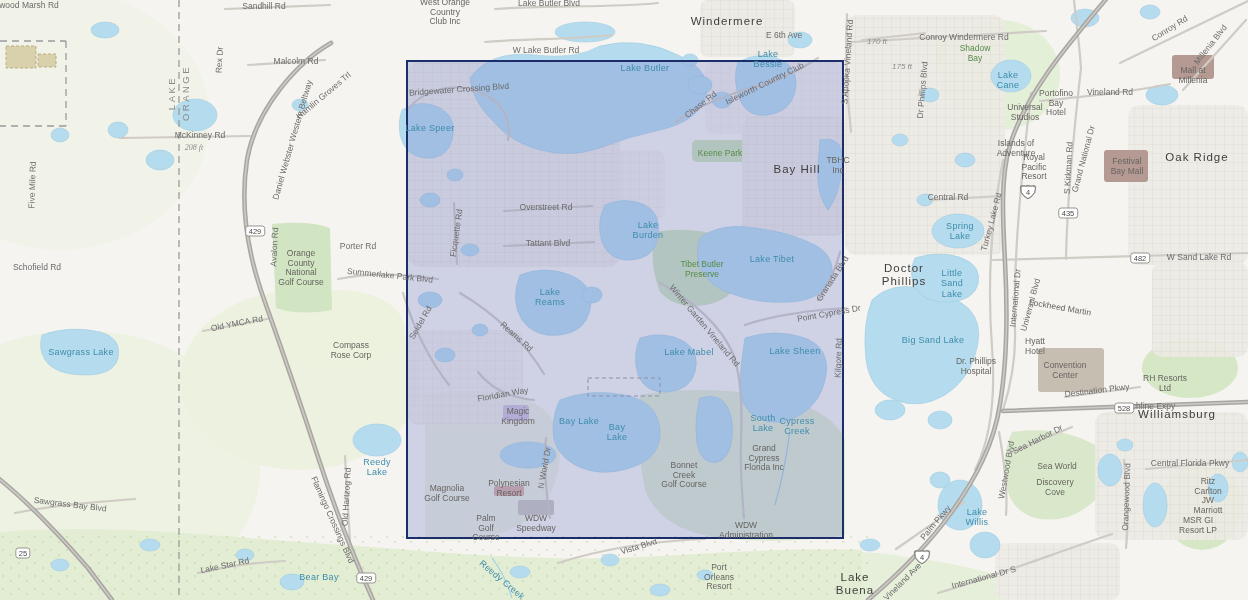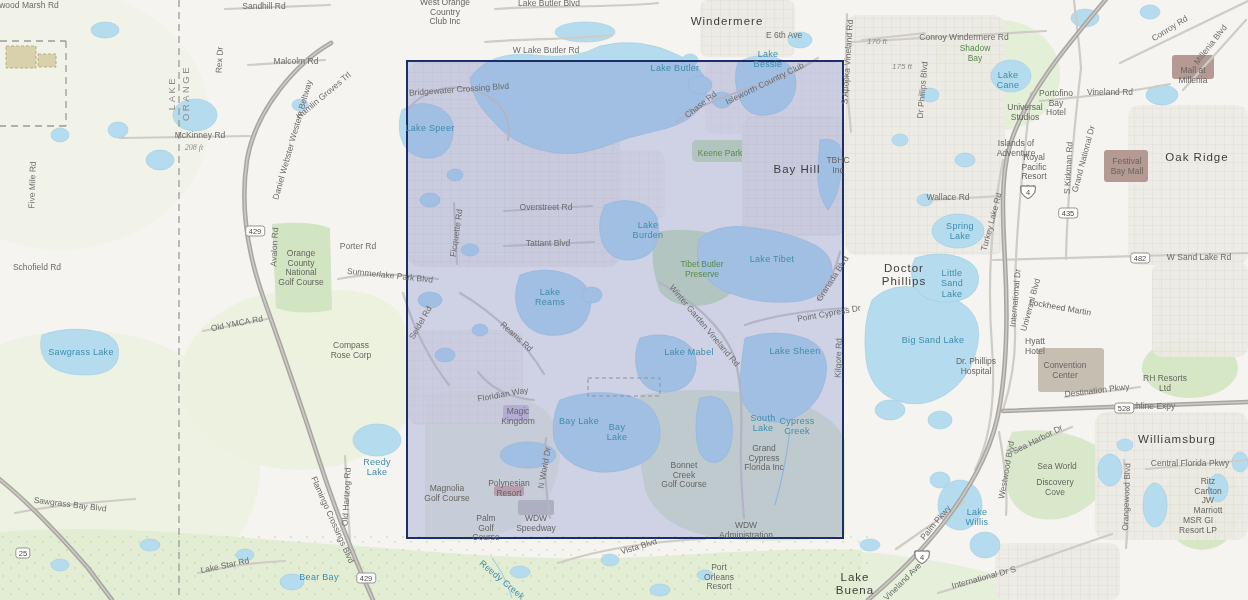--- a/index.html
+++ b/index.html
@@ -244,21 +244,21 @@
       <div class="lbl c-road" style="left: 546px; top: 39px; margin-top: 12px;">W Lake Butler Rd</div>
       <div class="lbl c-road" style="left: 784px; top: 36px;">E 6th Ave</div>
       <div class="lbl c-road" style="left: 964px; top: 38px;">Conroy Windermere Rd</div>
       <div class="lbl c-road" style="left: 848px; top: 62px; --r: -86deg;">S Apopka Vineland Rd</div>
       <div class="lbl c-road" style="left: 923px; top: 90px; --r: -85deg;">Dr Phillips Blvd</div>
       <div class="lbl c-road" style="left: 1170px; top: 29px; --r: -32deg;">Conroy Rd</div>
       <div class="lbl c-road" style="left: 1211px; top: 45px; --r: -52deg;">Millenia Blvd</div>
       <div class="lbl c-road" style="left: 1110px; top: 93px;">Vineland Rd</div>
       <div class="lbl c-road" style="left: 1069px; top: 168px; --r: -87deg;">S Kirkman Rd</div>
       <div class="lbl c-road" style="left: 1084px; top: 159px; --r: -75deg;">Grand National Dr</div>
-      <div class="lbl c-road" style="left: 948px; top: 198px;">Wallace Rd</div>
+      <div class="lbl c-road" style="left: 948px; top: 198px;">Central Rd</div>
       <div class="lbl c-road" style="left: 992px; top: 222px; --r: -75deg;">Turkey Lake Rd</div>
       <div class="lbl c-road" style="left: 1199px; top: 258px;">W Sand Lake Rd</div>
       <div class="lbl c-road" style="left: 1016px; top: 298px; --r: -85deg;">International Dr</div>
       <div class="lbl c-road" style="left: 1031px; top: 305px; --r: -75deg;">Universal Blvd</div>
       <div class="lbl c-road" style="left: 1097px; top: 391px; --r: -7deg;">Destination Pkwy</div>
       <div class="lbl c-road" style="left: 1146px; top: 407px; text-align: center;">Beachline Expy</div>
       <div class="lbl c-road" style="left: 1190px; top: 464px;">Central Florida Pkwy</div>
       <div class="lbl c-road" style="left: 1038px; top: 440px; --r: -27deg;">Sea Harbor Dr</div>
       <div class="lbl c-road" style="left: 1007px; top: 470px; --r: -80deg;">Westwood Blvd</div>
       <div class="lbl c-road" style="left: 1127px; top: 497px; --r: -88deg;">Orangewood Blvd</div>
@@ -282,21 +282,21 @@
       <div class="lbl c-road" style="left: 545px; top: 468px; --r: -80deg;">N World Dr</div>
       <div class="lbl c-road" style="left: 639px; top: 547px; --r: -17deg;">Vista Blvd</div>
       <div class="lbl c-road" style="left: 347px; top: 497px; --r: -87deg;">Old Hartzog Rd</div>
       <div class="lbl c-road" style="left: 332px; top: 520px; --r: 66deg;">Flamingo Crossings Blvd</div>
       <div class="lbl c-road" style="left: 70px; top: 505px; --r: 7deg;">Sawgrass Bay Blvd</div>
       <div class="lbl c-road" style="left: 225px; top: 566px; --r: -12deg;">Lake Star Rd</div>
       <div class="lbl c-road" style="left: 237px; top: 324px; --r: -11deg;">Old YMCA Rd</div>
       <div class="lbl c-road" style="left: 358px; top: 247px;">Porter Rd</div>
       <div class="lbl c-road" style="left: 275px; top: 247px; --r: -87deg;">Avalon Rd</div>
       <div class="lbl c-road" style="left: 37px; top: 268px;">Schofield Rd</div>
-      <div class="lbl c-water" style="left: 645px; top: 68px; margin-left: 30px;">Lake Butler</div>
+      <div class="lbl c-water" style="left: 645px; top: 68px;">Lake Butler</div>
       <div class="lbl c-water" style="left: 768px; top: 59px;">Lake
 Bessie</div>
       <div class="lbl c-water" style="left: 430px; top: 128px;">Lake Speer</div>
       <div class="lbl c-water" style="left: 1008px; top: 80px;">Lake
 Cane</div>
       <div class="lbl c-water" style="left: 960px; top: 231px;">Spring
 Lake</div>
       <div class="lbl c-water" style="left: 952px; top: 283px;">Little
 Sand
 Lake</div>
@@ -325,21 +325,21 @@
       <div class="lbl c-green" style="left: 975px; top: 54px;">Shadow
 Bay</div>
       <div class="lbl c-green" style="left: 720px; top: 154px;">Keene Park</div>
       <div class="lbl c-green" style="left: 702px; top: 270px;">Tibet Butler
 Preserve</div>
       <div class="lbl c-place" style="left: 727px; top: 22px;">Windermere</div>
       <div class="lbl c-place" style="left: 797px; top: 170px;">Bay Hill</div>
       <div class="lbl c-place" style="left: 904px; top: 275px;">Doctor
 Phillips</div>
       <div class="lbl c-place" style="left: 1197px; top: 158px;">Oak Ridge</div>
-      <div class="lbl c-place" style="left: 1177px; top: 440px;">Williamsburg</div>
+      <div class="lbl c-place" style="left: 1177px; top: 415px;">Williamsburg</div>
       <div class="lbl c-place" style="left: 855px; top: 584px;">Lake
 Buena</div>
       <div class="lbl c-poi" style="left: 445px; top: 13px;">West Orange
 Country
 Club Inc</div>
       <div class="lbl c-poi" style="left: 1025px; top: 113px;">Universal
 Studios</div>
       <div class="lbl c-poi" style="left: 1016px; top: 149px;">Islands of
 Adventure</div>
       <div class="lbl c-poi" style="left: 1034px; top: 168px;">Royal

